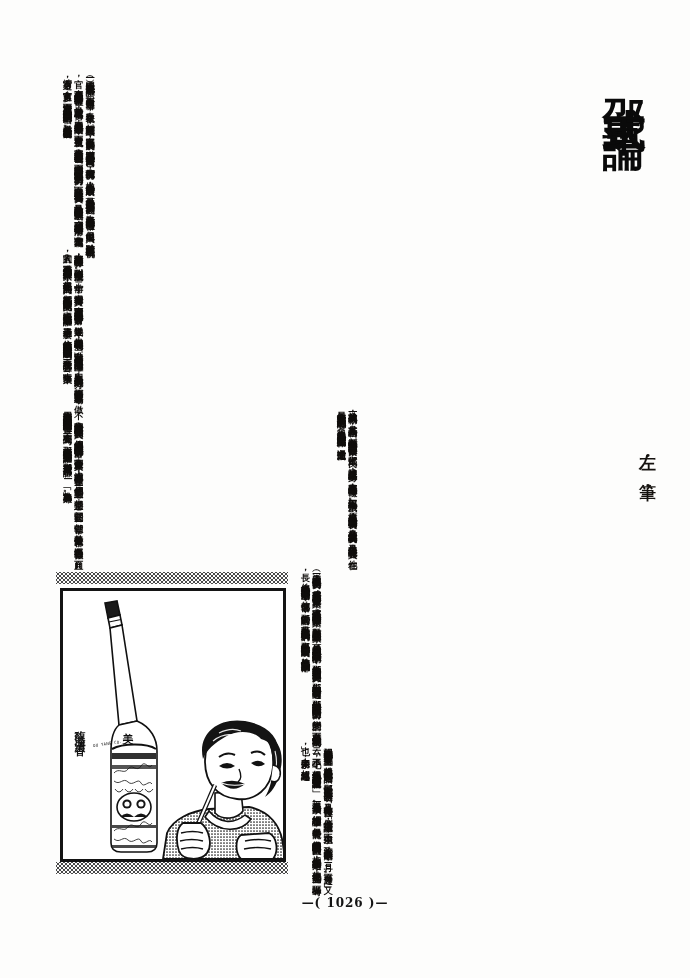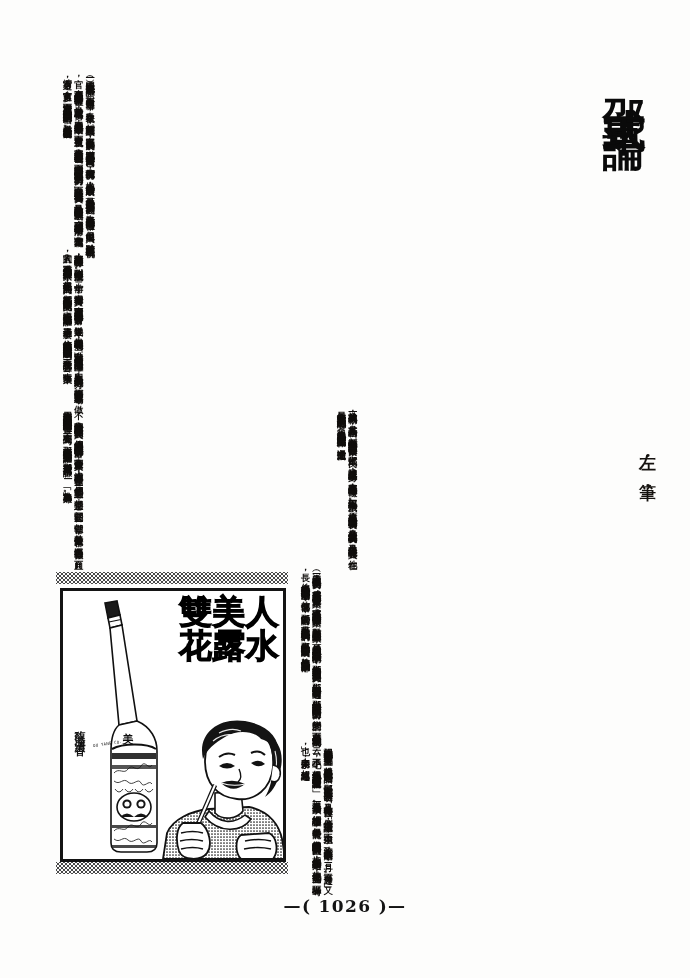--- a/index.html
+++ b/index.html
@@ -216,21 +216,21 @@
   }
 
   
   #page-number {
     position: absolute;
     left: 0;
     right: 0;
     top: 896px;
     text-align: center;
     font-family: "DejaVu Serif", "Liberation Serif", serif;
-    font-size: 17px;
+    font-size: 12px;
     font-weight: 700;
     letter-spacing: 0.08em;
     color: #141414;
   }
 </style>
 </head>
 <body>
 
 <div id="page">
 
@@ -307,24 +307,20 @@
           <path d="M43 218 q7 -7 14 0 z"></path>
         </g>
         <circle cx="36" cy="205" r="2.6" fill="#fff"></circle>
         <circle cx="50" cy="205" r="2.6" fill="#fff"></circle>
 
         <rect x="21" y="226" width="44" height="3" fill="#1b1b1b" opacity="0.8"></rect>
         <rect x="21" y="246" width="44" height="3" fill="#1b1b1b" opacity="0.8"></rect>
       </svg>
       <div id="bottle-label-text">OU YANG CO.</div>
 
-      <div id="ad-headline">
-        <div class="ad-line">雙美人</div>
-        <div class="ad-line">花露水</div>
-      </div>
 
       <div id="ad-slogan">馥溢清香</div>
 
       <svg id="lady" viewBox="0 0 132 140">
         <defs>
           <pattern id="hatch" width="3" height="3" patternUnits="userSpaceOnUse">
             <rect width="3" height="3" fill="#fff"></rect>
             <circle cx="1" cy="1" r="0.85" fill="#1a1a1a"></circle>
           </pattern>
         </defs>

